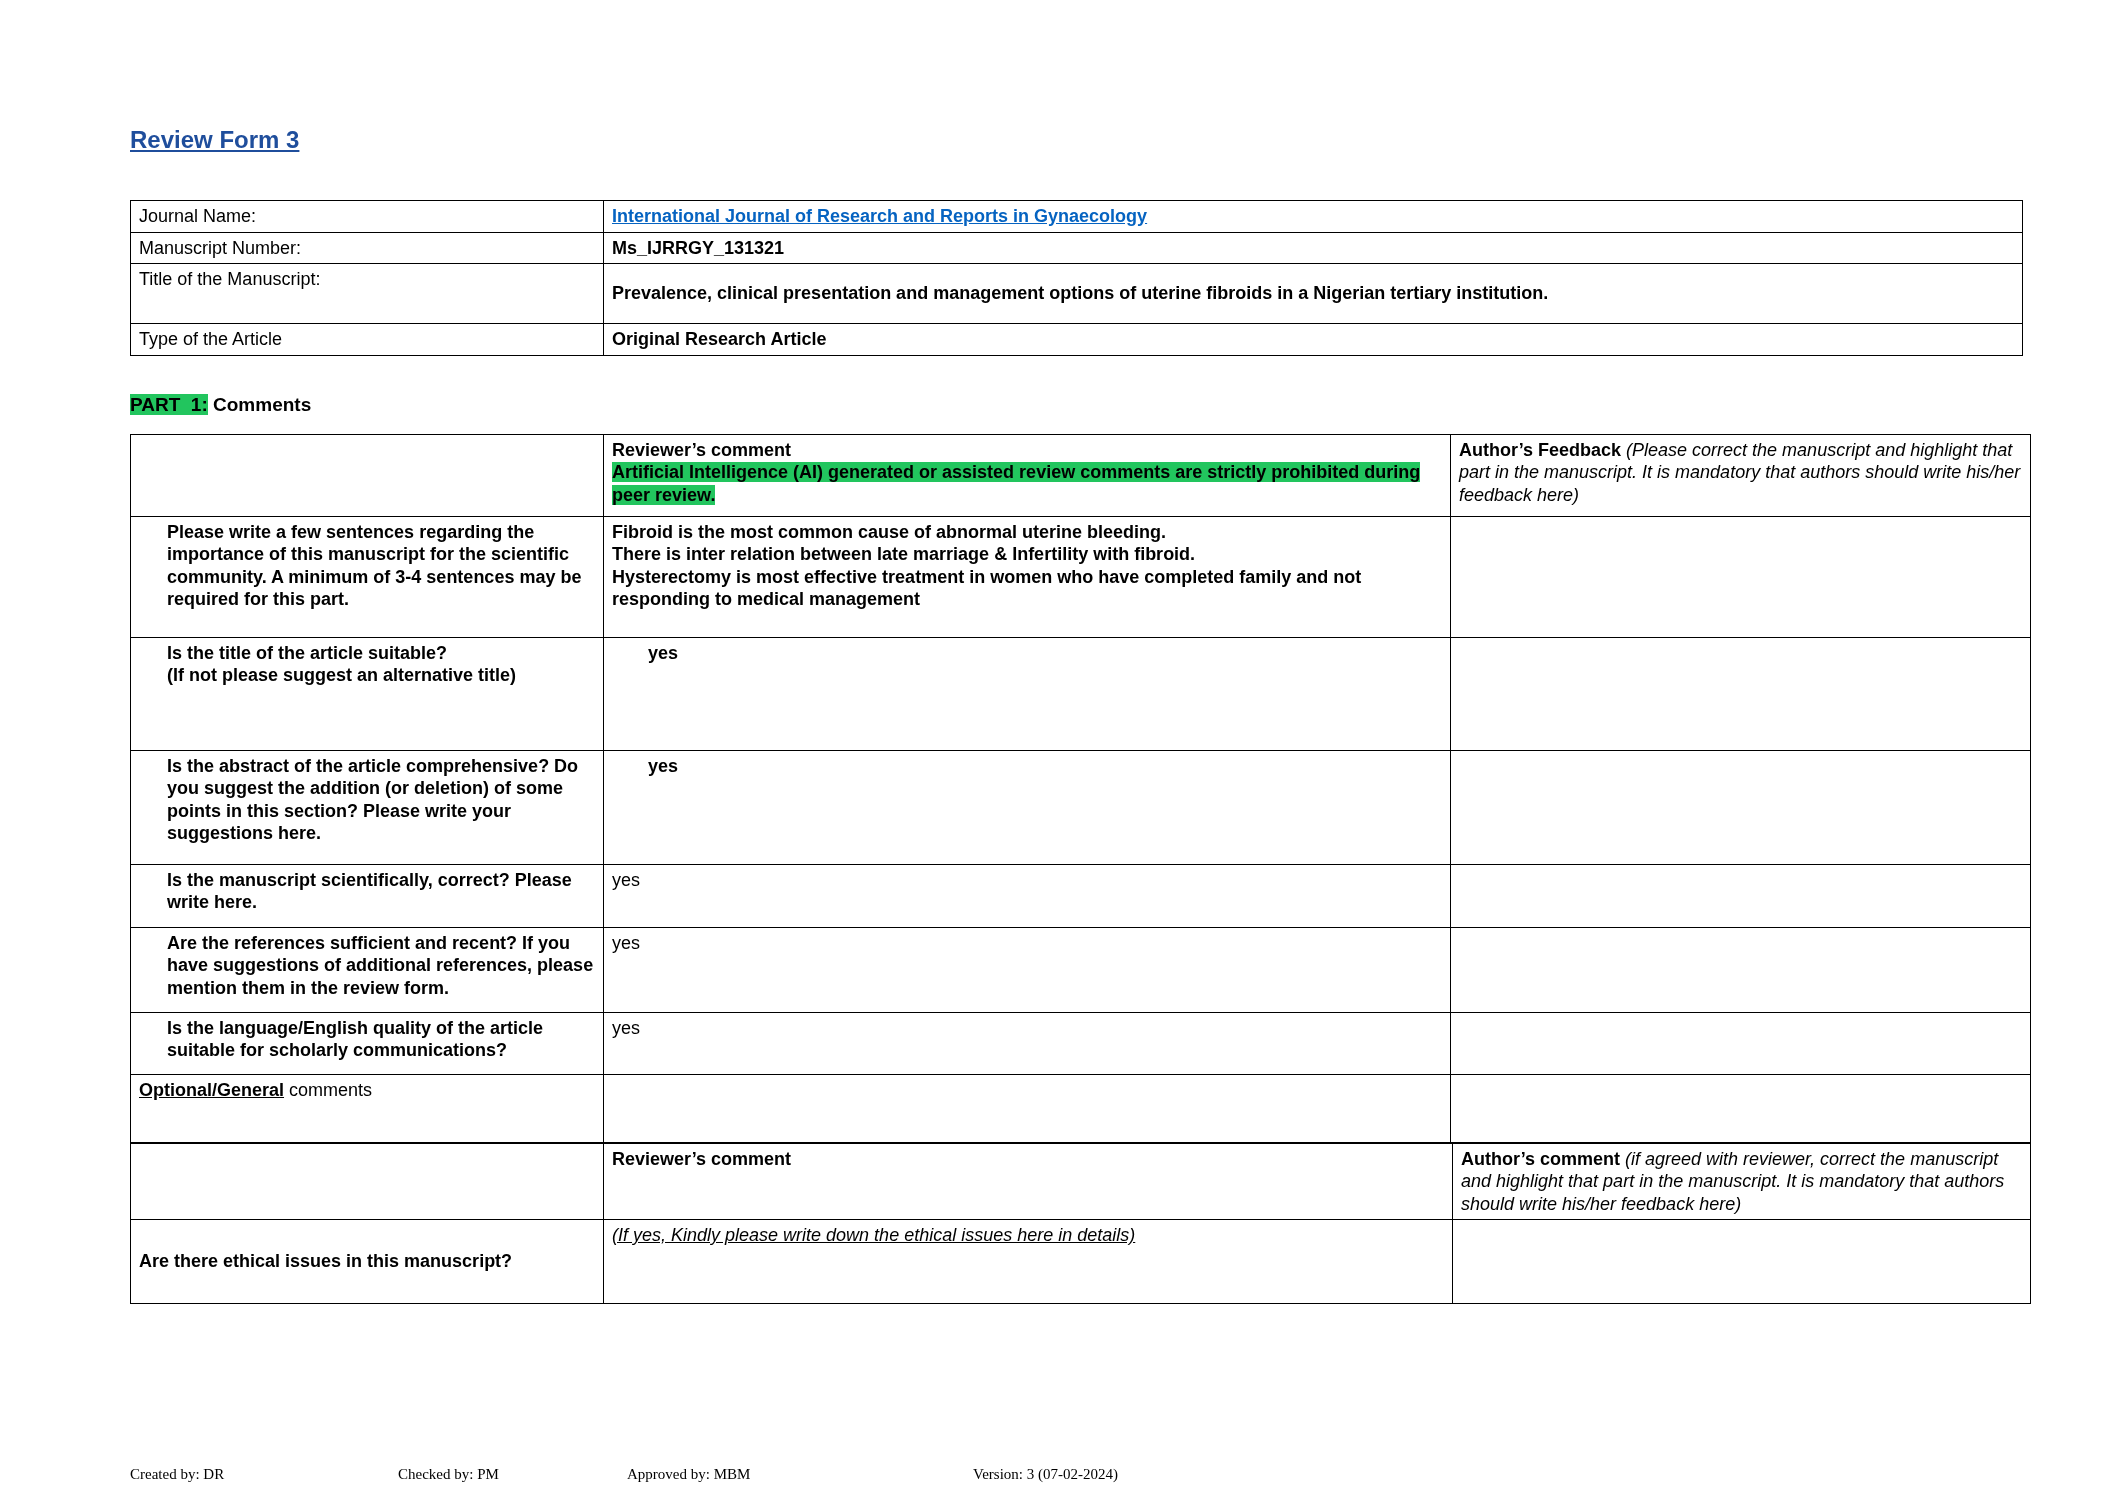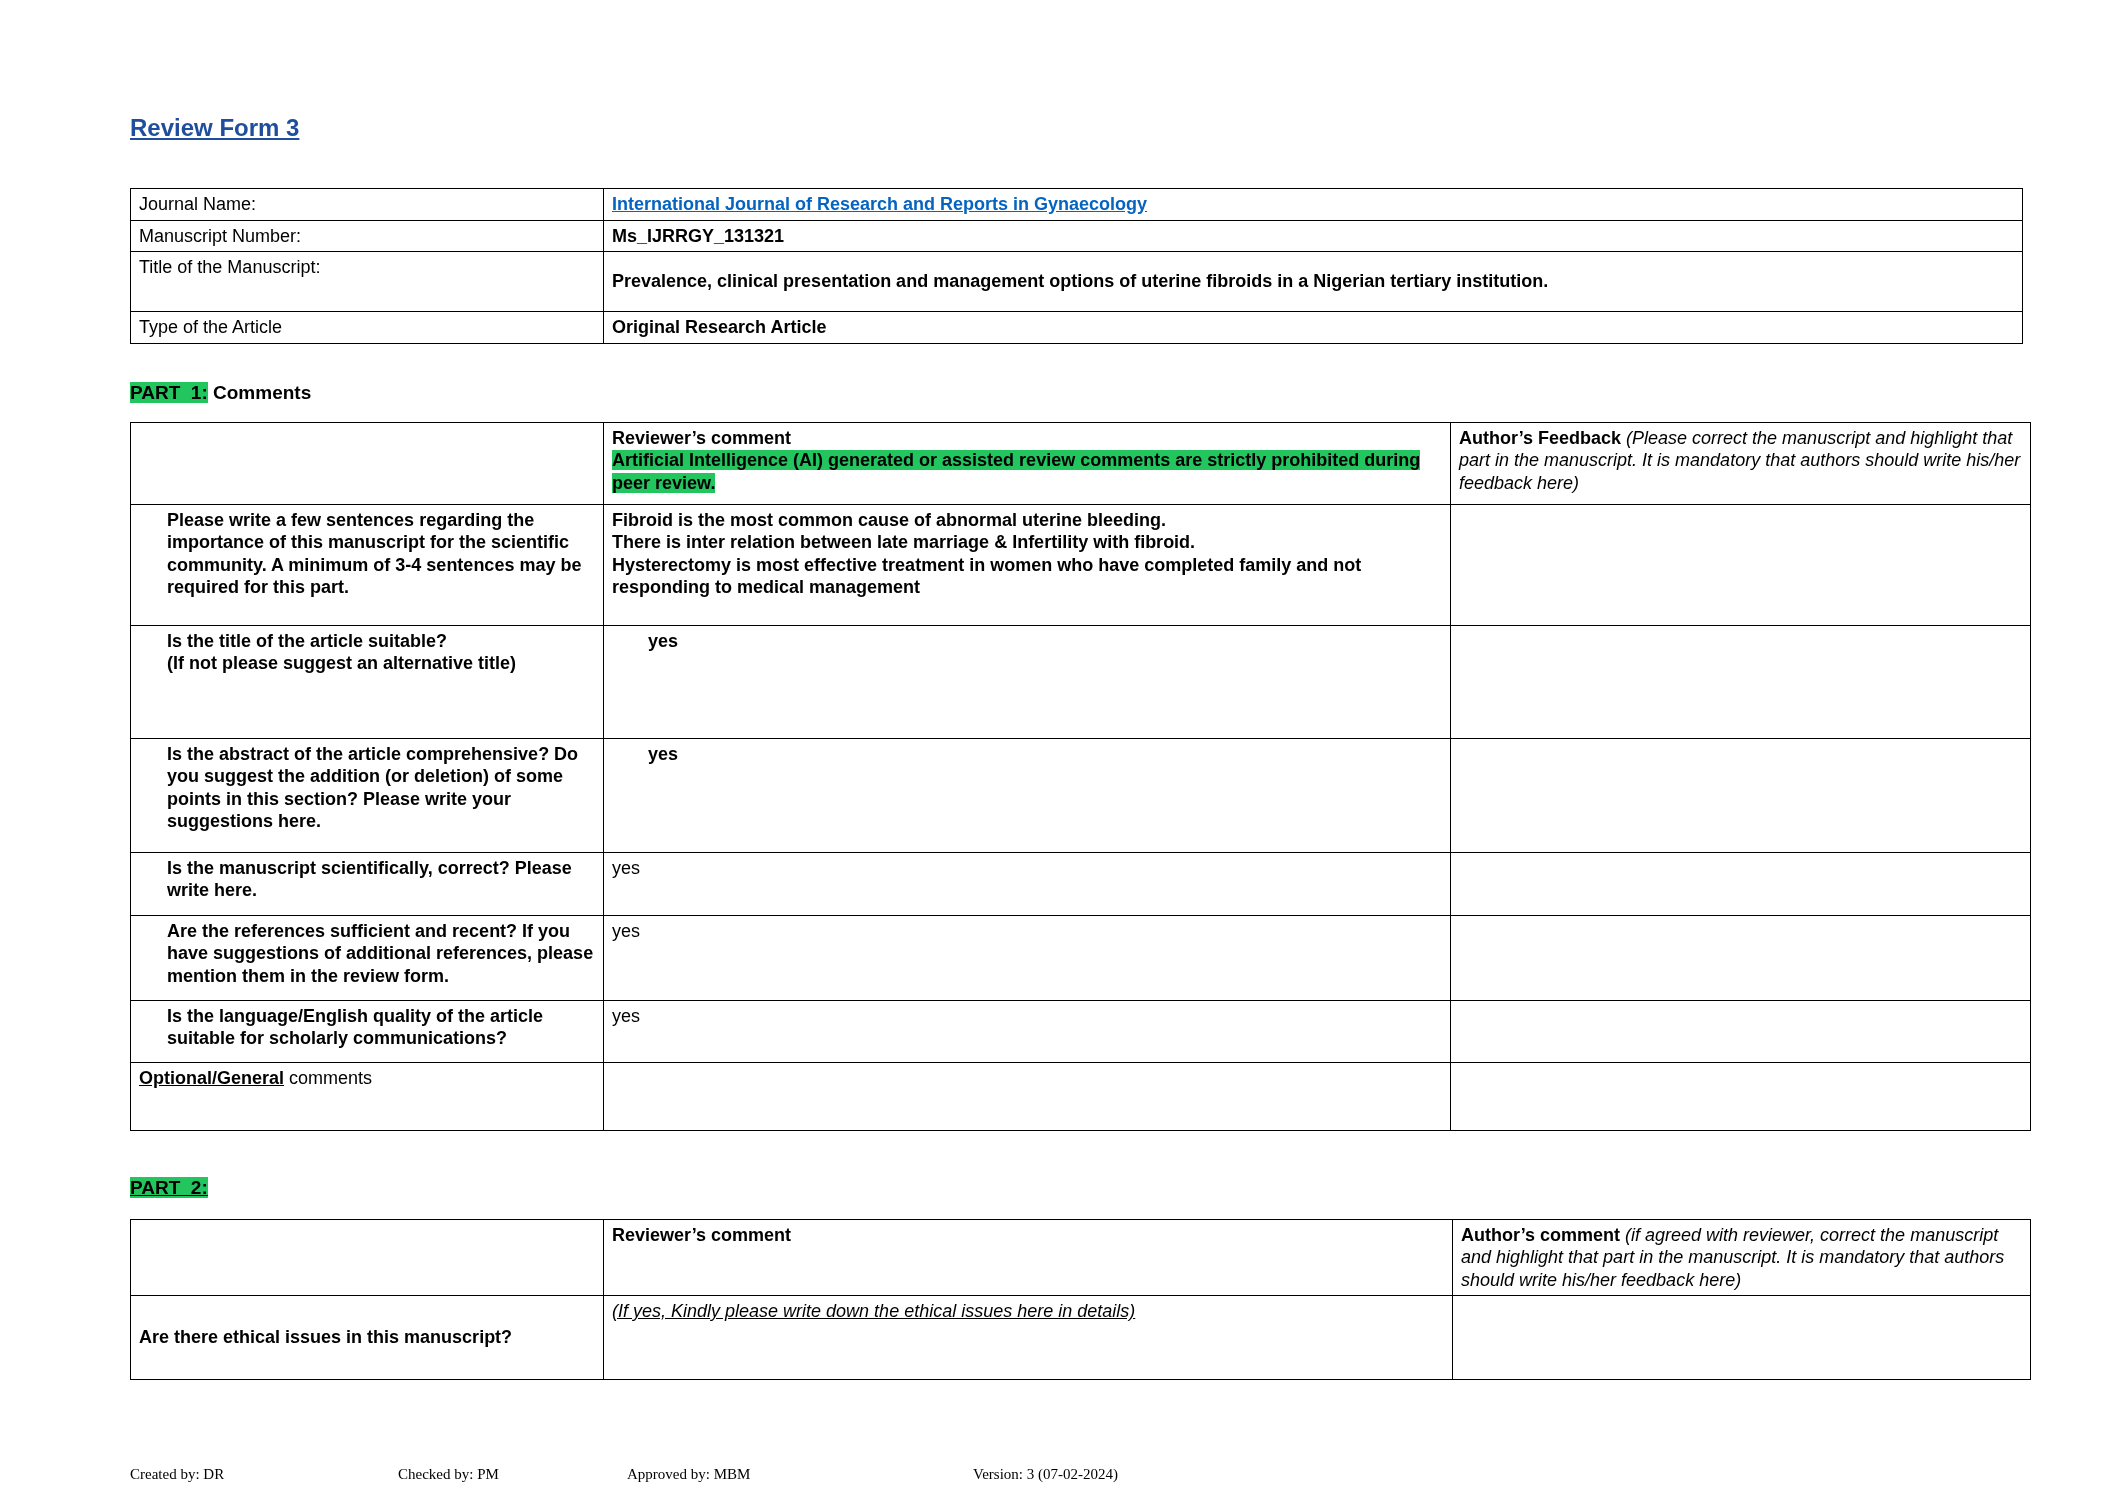--- a/index.html
+++ b/index.html
@@ -7,21 +7,21 @@
   body {
     width: 2117px;
     height: 1497px;
     position: relative;
     overflow: hidden;
     font-family: "Liberation Sans", sans-serif;
     color: #000;
   }
   .doc {
     position: absolute;
-    top: 0; left: 0;
+    top: 12px; left: 0;
     width: 2117px;
     height: 1059px;
     padding: 114px 87px 0 130px;
   }
   .page-title {
     font-size: 24px;
     font-weight: bold;
     color: #1F4E9C;
     text-decoration: underline;
     margin-bottom: 46px;
@@ -184,21 +184,20 @@
     <tr class="opt">
       <td class="c1">
         <span class="bold u">Optional/General</span><span> comments</span>
       </td>
       <td class="c2"></td>
       <td class="c3"></td>
     </tr>
   </tbody>
     </table>
 
-  <div class="section-heading part2"><span class="hl u prewrap">PART  2:</span></div>
 
   <table class="part2-table">
     <tbody>
         <tr class="hdr">
       <td class="c1"></td>
       <td class="c2 bold">Reviewer’s comment</td>
       <td class="c3">
         <span class="bold">Author’s comment</span><span class="italic"> (if agreed with reviewer, correct the manuscript and highlight that part in the manuscript. It is mandatory that authors should write his/her feedback here)</span>
       </td>
     </tr>

